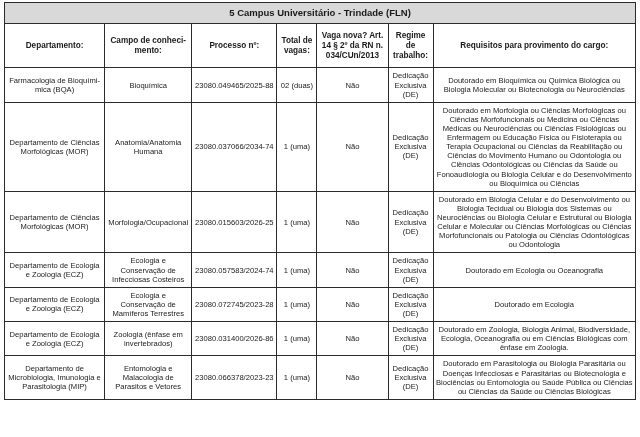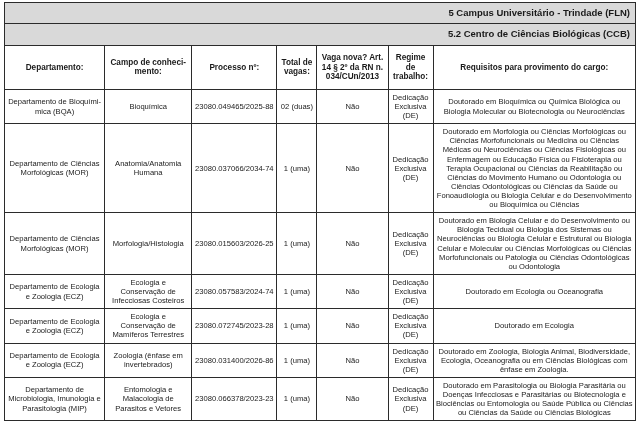--- a/index.html
+++ b/index.html
@@ -30,21 +30,21 @@
     border: 1px solid #2b2b2b;
     vertical-align: middle;
     padding: 2px 3px;
     font-weight: normal;
   }
   
   tr.title-row > td {
     background: #d9d9d9;
     font-weight: bold;
     font-size: 9.5px;
-    text-align: right;
+    text-align: center;
     padding: 5px 5px 5px 5px;
     height: 21px;
     line-height: 1.1;
   }
   
   tr.col-header > th {
     background: #ffffff;
     font-weight: bold;
     font-size: 8.2px;
     text-align: center;
@@ -81,56 +81,53 @@
         <col class="c-proc">
         <col class="c-total">
       <col class="c-vaga">
         <col class="c-reg">
         <col class="c-req">
     </colgroup>
     <tbody>
       <tr class="title-row">
         <td colspan="7">5 Campus Universitário - Trindade (FLN)</td>
       </tr>
-      <tr class="title-row">
-        <td colspan="7">5.2 Centro de Ciências Biológicas (CCB)</td>
-      </tr>
       <tr class="col-header">
         <th>Departamento:</th>
         <th>Campo de conheci-mento:</th>
         <th>Processo nº:</th>
         <th>Total de vagas:</th>
         <th>Vaga nova? Art. 14 § 2º da RN n. 034/CUn/2013</th>
         <th>Regime de trabalho:</th>
         <th>Requisitos para provimento do cargo:</th>
       </tr>
 
       <tr class="data-row">
-        <td>Departamento de Bioquími-mica (BQA)</td>
+        <td>Farmacologia de Bioquími-mica (BQA)</td>
         <td>Bioquímica</td>
         <td>23080.049465/2025-88</td>
         <td>02 (duas)</td>
         <td>Não</td>
         <td>Dedicação Exclusiva (DE)</td>
         <td class="req-cell">Doutorado em Bioquímica ou Química Biológica ou Biologia Molecular ou Biotecnologia ou Neurociências</td>
       </tr>
 
       <tr class="data-row">
         <td>Departamento de Ciências Morfológicas (MOR)</td>
         <td>Anatomia/Anatomia Humana</td>
         <td>23080.037066/2034-74</td>
         <td>1 (uma)</td>
         <td>Não</td>
         <td>Dedicação Exclusiva (DE)</td>
         <td class="req-cell">Doutorado em Morfologia ou Ciências Morfológicas ou Ciências Morfofuncionais ou Medicina ou Ciências Médicas ou Neurociências ou Ciências Fisiológicas ou Enfermagem ou Educação Física ou Fisioterapia ou Terapia Ocupacional ou Ciências da Reabilitação ou Ciências do Movimento Humano ou Odontologia ou Ciências Odontológicas ou Ciências da Saúde ou Fonoaudiologia ou Biologia Celular e do Desenvolvimento ou Bioquímica ou Ciências</td>
       </tr>
 
       <tr class="data-row">
         <td>Departamento de Ciências Morfológicas (MOR)</td>
-        <td>Morfologia/Histologia</td>
+        <td>Morfologia/Ocupacional</td>
         <td>23080.015603/2026-25</td>
         <td>1 (uma)</td>
         <td>Não</td>
         <td>Dedicação Exclusiva (DE)</td>
         <td class="req-cell">Doutorado em Biologia Celular e do Desenvolvimento ou Biologia Tecidual ou Biologia dos Sistemas ou Neurociências ou Biologia Celular e Estrutural ou Biologia Celular e Molecular ou Ciências Morfológicas ou Ciências Morfofuncionais ou Patologia ou Ciências Odontológicas ou Odontologia</td>
       </tr>
 
       <tr class="data-row">
         <td>Departamento de Ecologia e Zoologia (ECZ)</td>
         <td>Ecologia e Conservação de Infecciosas Costeiros</td>

